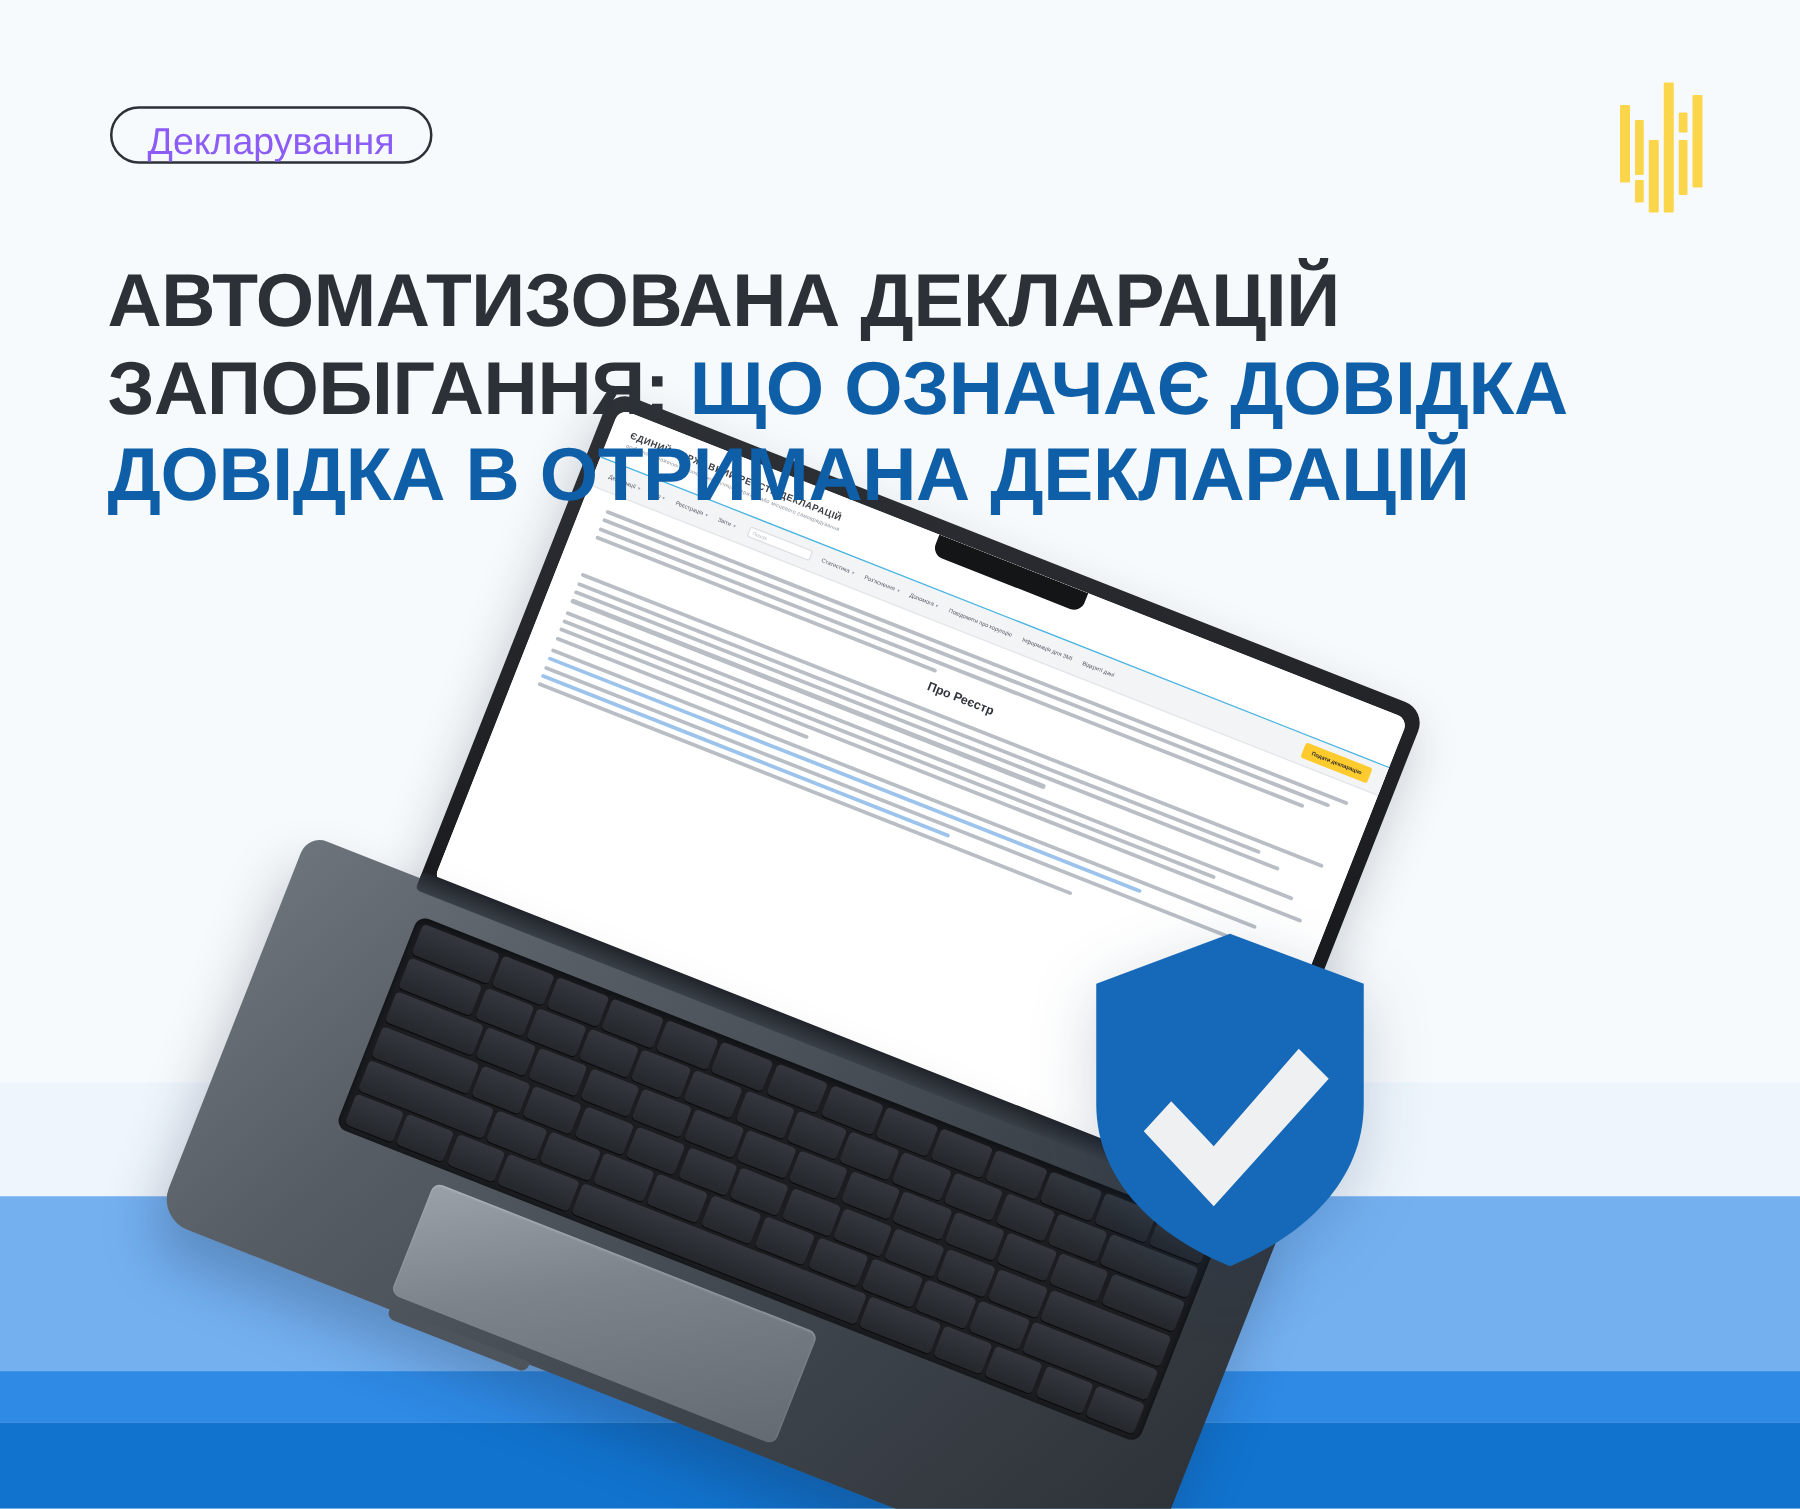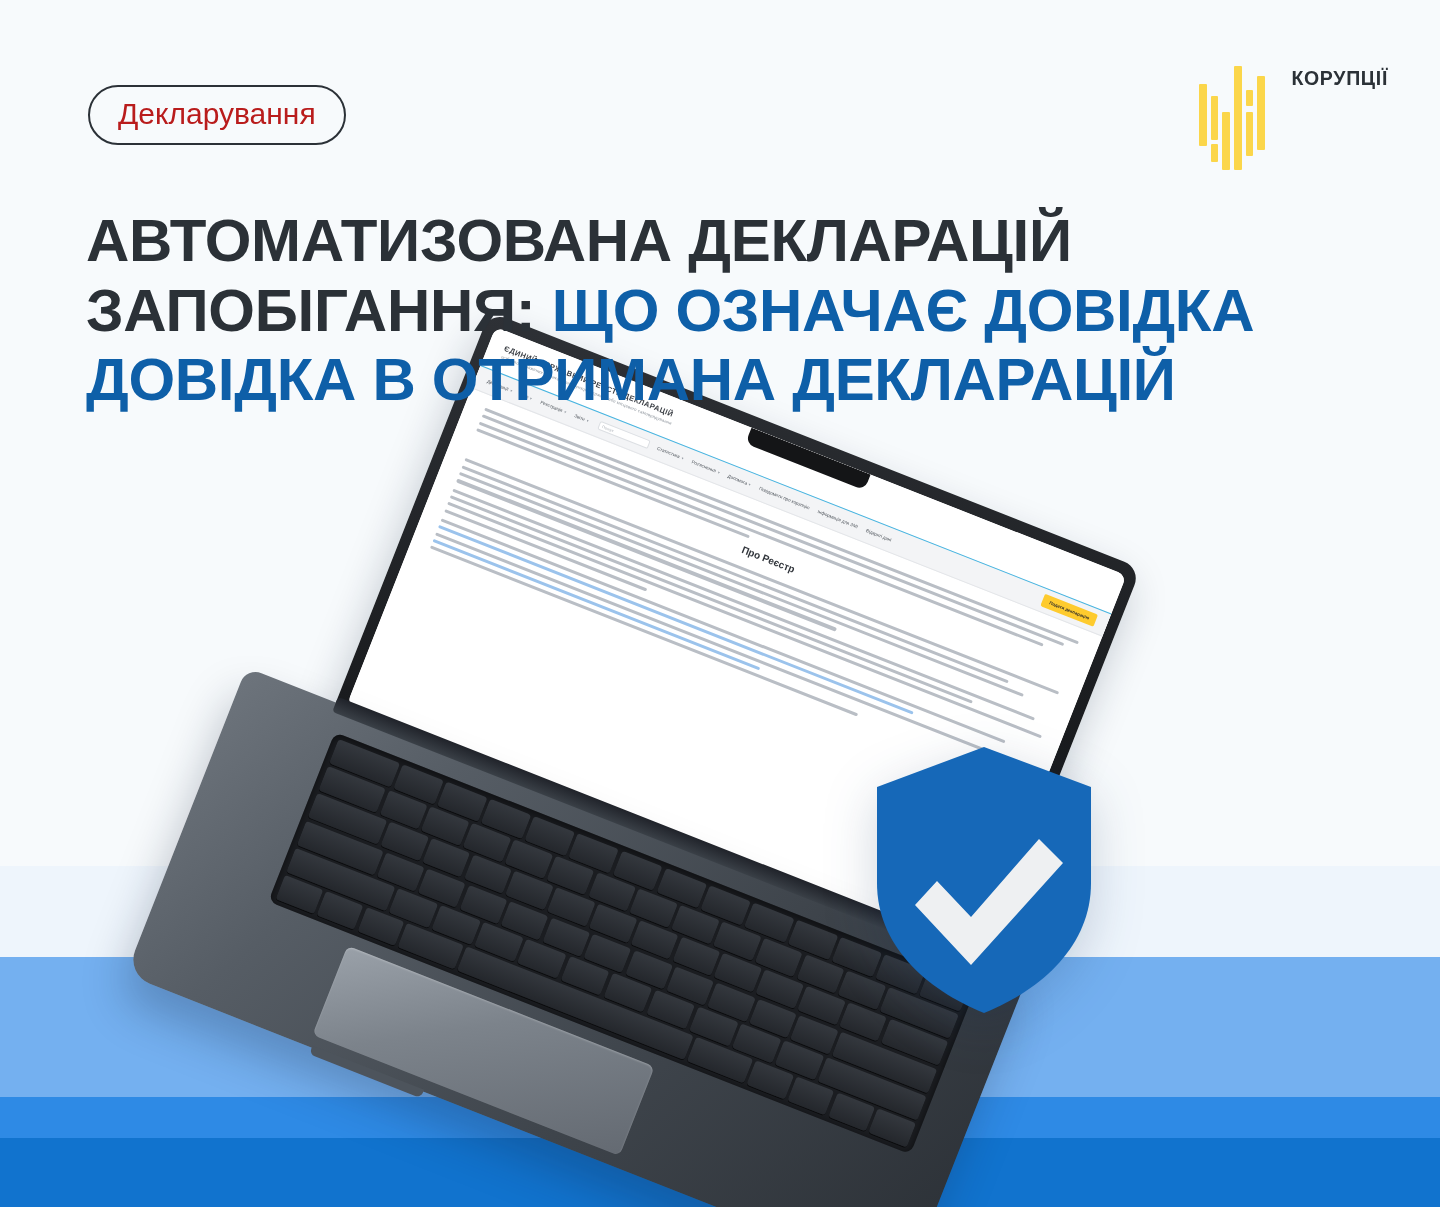--- a/index.html
+++ b/index.html
@@ -16,25 +16,25 @@
   .band { position:absolute; left:0; width:100%; }
   .band-1 { top:0;      height:866px;  background:#f7fafc; }
   .band-2 { top:866px;  height:91px;   background:#eef5fc; }
   .band-3 { top:957px;  height:181px;  background:#74b0f0; }
   .band-4 { top:1138px; height:69px;   background:#1173ce; }
   .band-5 { top:1097px; height:41px;   background:#2e8ae5; }
 
   
   .tag-pill {
     position:absolute; left:88px; top:85px;
-    padding:12px 28px 14px;
+    padding:12px 28px 0;
     border:2px solid #2b3137;
     border-radius:40px;
     font-size:30px; line-height:1;
-    color:#b91c1c;
+    color:#8b5cf6;
     z-index:5;
     background:transparent;
     white-space:nowrap;
   }
 
   .logo-block {
     position:absolute; right:52px; top:60px;
     display:flex; align-items:flex-start; gap:22px;
     z-index:5;
   }
@@ -215,21 +215,20 @@
     <i style="left:2px;  top:24px; width:8px; height:62px;"></i>
     <i style="left:14px; top:36px; width:7px; height:44px;"></i>
     <i style="left:14px; top:84px; width:7px; height:18px;"></i>
     <i style="left:25px; top:52px; width:8px; height:58px;"></i>
     <i style="left:37px; top:6px;  width:8px; height:104px;"></i>
     <i style="left:49px; top:52px; width:7px; height:44px;"></i>
     <i style="left:49px; top:30px; width:7px; height:16px;"></i>
     <i style="left:60px; top:16px; width:8px; height:74px;"></i>
   </div>
   <div class="logo-text">
-    <div>КОРУПЦІЇ</div>
   </div>
 </div>
 
 <h1 class="headline">
   <span class="dark">АВТОМАТИЗОВАНА ДЕКЛАРАЦІЙ</span>
   <span class="dark">ЗАПОБІГАННЯ:</span>
   <span class="blue">ЩО ОЗНАЧАЄ ДОВІДКА</span>
   <span class="blue">ДОВІДКА В ОТРИМАНА ДЕКЛАРАЦІЙ</span>
 </h1>
 

